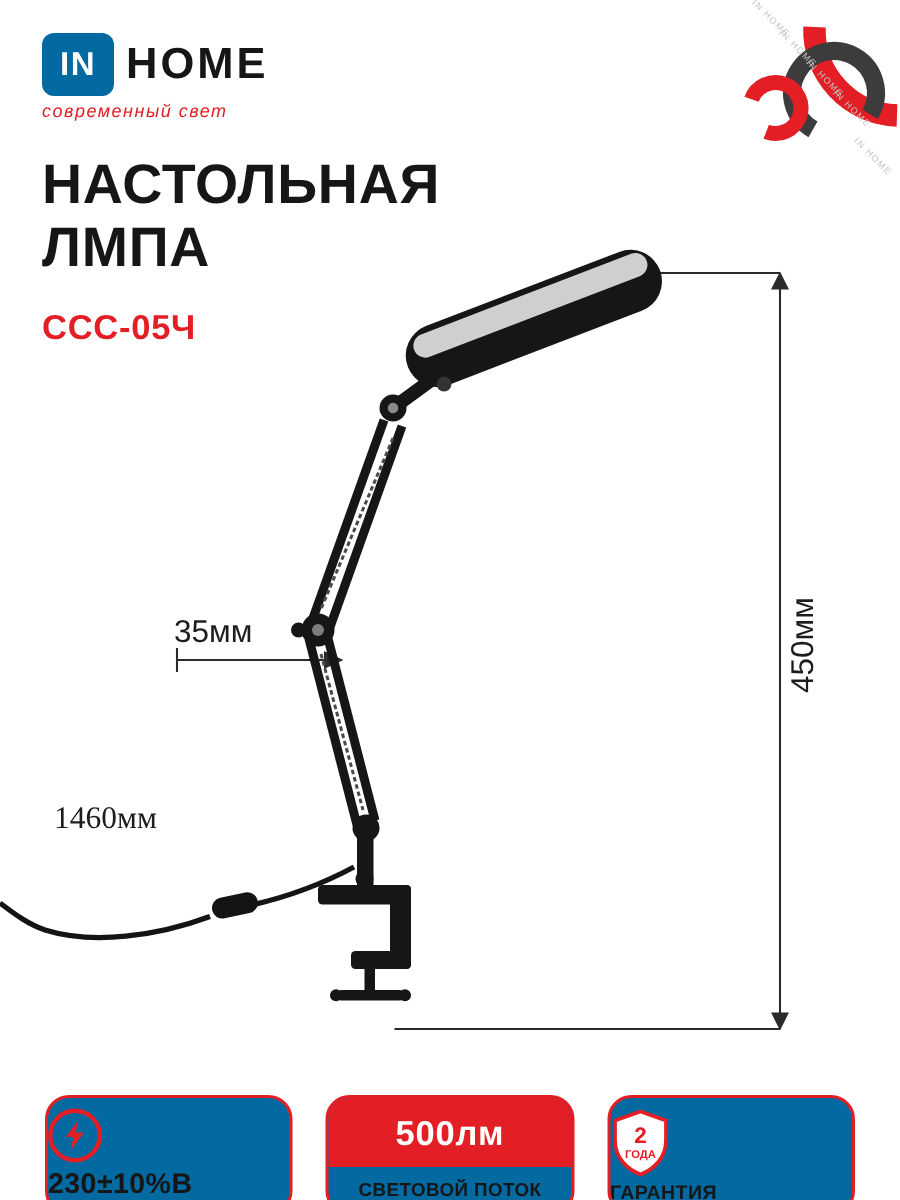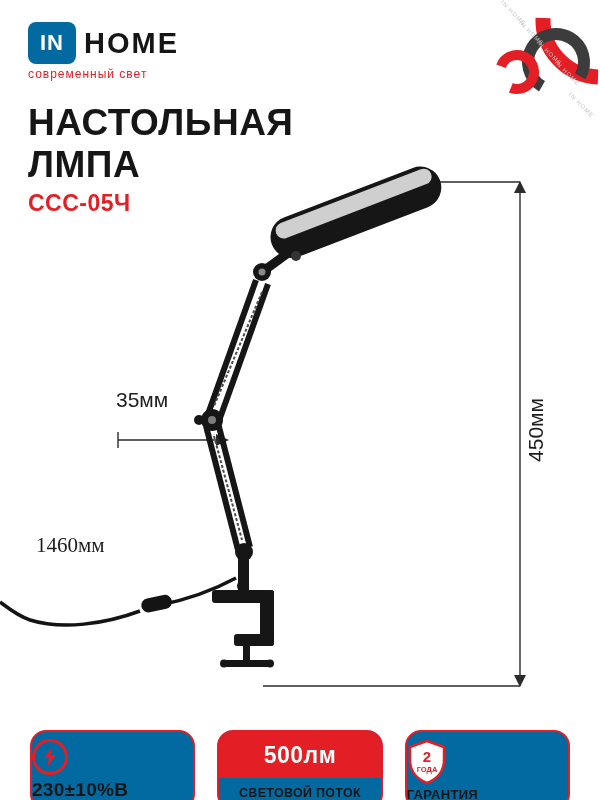--- a/index.html
+++ b/index.html
@@ -10,34 +10,34 @@
   }
   
   .logo{position:absolute;left:28px;top:22px;}
   .logo-row{display:flex;align-items:flex-start;gap:8px;}
   .logo-mark{
     width:48px;height:42px;background:#0369a1;border-radius:8px;
     display:flex;align-items:center;justify-content:center;
     color:#fff;font-weight:700;font-size:22px;letter-spacing:1px;
   }
   .logo-name{font-weight:700;font-size:29px;letter-spacing:2px;color:#161616;line-height:42px;}
-  .logo-tagline{margin-top:3px;color:#e31e24;font-size:12px;letter-spacing:1px;}
+  .logo-tagline{margin-top:3px;color:#e31e24;font-style:italic;font-size:12px;letter-spacing:1px;}
   
   .decor-svg{position:absolute;right:0;top:0;pointer-events:none;}
   .wm{position:absolute;color:#c4c4c4;font-size:6px;letter-spacing:1px;transform:rotate(45deg);white-space:nowrap;}
   .wm1{left:497px;top:10px;} .wm2{left:515px;top:30px;} .wm3{left:533px;top:50px;}
   .wm4{left:551px;top:70px;} .wm5{left:565px;top:102px;}
   
   .title-block{position:absolute;left:28px;top:102px;}
   .title-line{font-size:37px;font-weight:700;line-height:1.13;color:#161616;letter-spacing:0.5px;}
-  .model{margin-top:4px;font-size:23px;font-weight:700;color:#e31e24;letter-spacing:0.5px;}
+  .model{margin-top:19px;font-size:23px;font-weight:700;color:#e31e24;letter-spacing:0.5px;}
   
   .figure-svg{position:absolute;left:0;top:0;pointer-events:none;}
   .dim{position:absolute;font-size:21px;color:#1d1d1d;}
-  .dim-arm{left:116px;top:388px;}
+  .dim-arm{left:116px;top:410px;}
   .dim-cord{left:36px;top:533px;font-family:Liberation Serif, serif;}
   .dim-height{left:494px;top:418px;width:84px;text-align:center;transform:rotate(-90deg);}
   
   .badges{position:absolute;left:30px;right:30px;top:706px;display:flex;gap:22px;}
   .badge{
     flex:1;height:80px;border:2px solid #e31e24;border-radius:16px;background:#0369a1;
     display:flex;flex-direction:column;justify-content:center;overflow:hidden;margin-top:24px;
   }
   .icon-circle{
     width:36px;height:36px;border:3px solid #e31e24;border-radius:50%;

